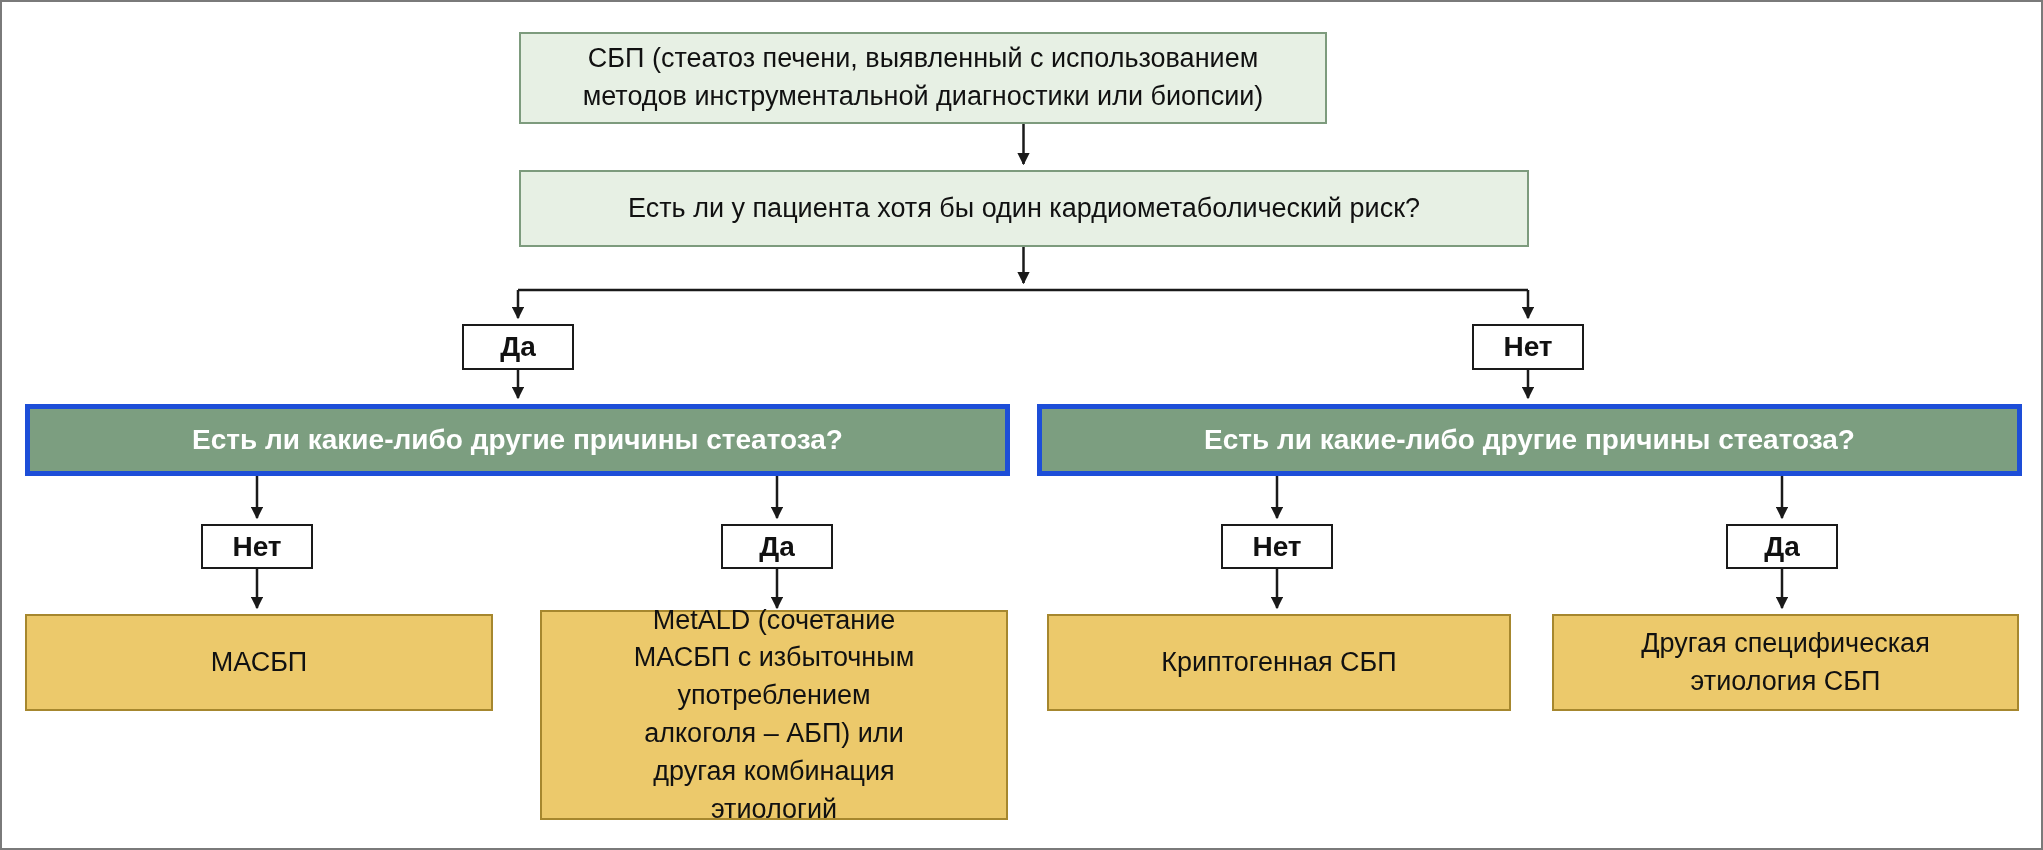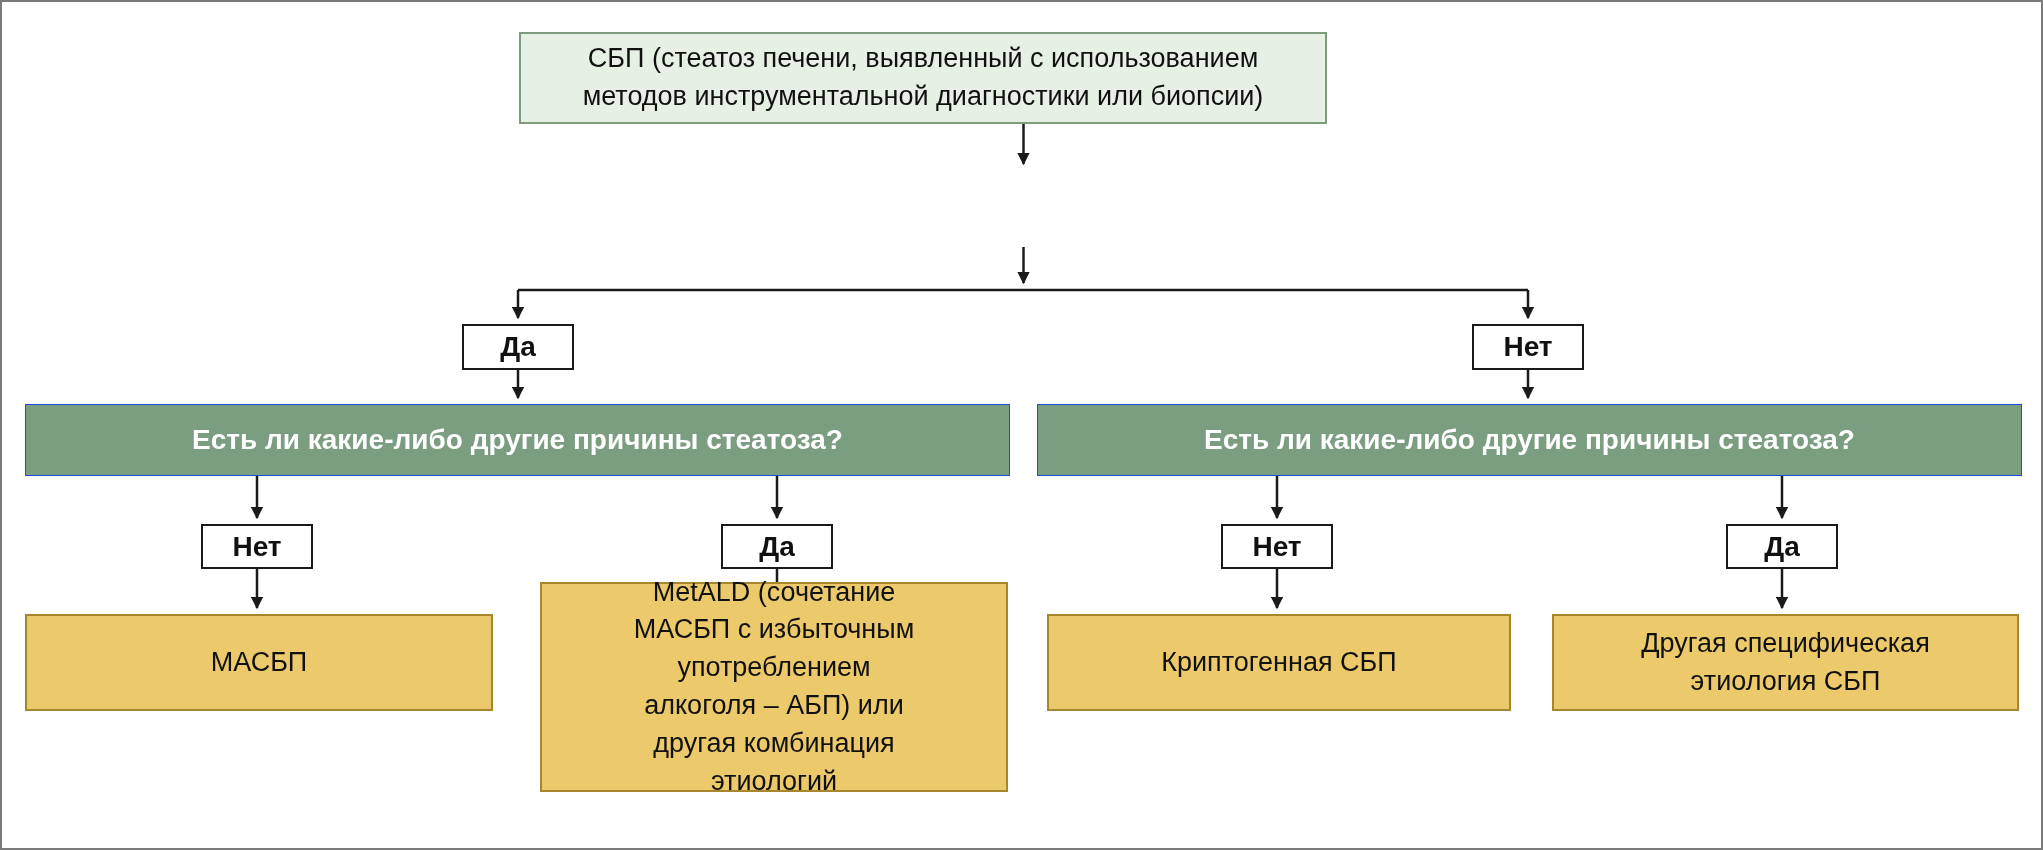--- a/index.html
+++ b/index.html
@@ -34,21 +34,21 @@
     color: #111111;
     font-size: 27px;
     line-height: 1.4;
   }
   .node.light {
     background: #e7f0e4;
     border: 2px solid #7d9b7d;
   }
   .node.greenbar {
     background: #7c9e80;
-    border: 1px solid #1d4ed8;
+    border: 5px solid #1d4ed8;
     color: #ffffff;
     font-weight: bold;
     font-size: 28px;
   }
   .node.decision {
     background: #ffffff;
     border: 2.5px solid #1a1a1a;
     font-weight: bold;
     font-size: 28px;
   }
@@ -66,21 +66,21 @@
 
   #left-bar       { left: 23px;   top: 402px; width: 985px; height: 72px; }
   #right-bar      { left: 1035px; top: 402px; width: 985px; height: 72px; }
 
   #no-left        { left: 199px;  top: 522px; width: 112px; height: 45px; }
   #yes-left       { left: 719px;  top: 522px; width: 112px; height: 45px; }
   #no-right       { left: 1219px; top: 522px; width: 112px; height: 45px; }
   #yes-right      { left: 1724px; top: 522px; width: 112px; height: 45px; }
 
   #masld-box      { left: 23px;   top: 612px; width: 468px; height: 97px;  padding: 6px 46px; }
-  #metald-box     { left: 538px;  top: 580px; width: 468px; height: 210px; padding: 10px 76px; }
+  #metald-box     { left: 538px;  top: 608px; width: 468px; height: 210px; padding: 10px 76px; }
   #crypto-box     { left: 1045px; top: 612px; width: 464px; height: 97px;  padding: 22px 30px; }
   #other-box      { left: 1550px; top: 612px; width: 467px; height: 97px;  padding: 6px 70px; }
 </style>
 </head>
 <body>
 
 <div class="canvas">
 
   <svg class="connectors" viewBox="0 0 2043 850" xmlns="http://www.w3.org/2000/svg">
     <defs>
@@ -102,20 +102,21 @@
       <line x1="1780" y1="474" x2="1780" y2="516" marker-end="url(#arrow)"></line>
       <line x1="255" y1="567" x2="255" y2="606" marker-end="url(#arrow)"></line>
       <line x1="775" y1="567" x2="775" y2="606" marker-end="url(#arrow)"></line>
       <line x1="1275" y1="567" x2="1275" y2="606" marker-end="url(#arrow)"></line>
       <line x1="1780" y1="567" x2="1780" y2="606" marker-end="url(#arrow)"></line>
     </g>
   </svg>
 
   <div class="node light" id="root-box">СБП (стеатоз печени, выявленный с использованием методов инструментальной диагностики или биопсии)</div>
 
+  <div class="node light" id="cardio-box">Есть ли у пациента хотя бы один кардиометаболический риск?</div>
 
   <div class="node decision" id="yes-top">Да</div>
 
   <div class="node decision" id="no-top">Нет</div>
 
   <div class="node greenbar" id="left-bar">Есть ли какие-либо другие причины стеатоза?</div>
 
   <div class="node greenbar" id="right-bar">Есть ли какие-либо другие причины стеатоза?</div>
 
   <div class="node decision" id="no-left">Нет</div>

